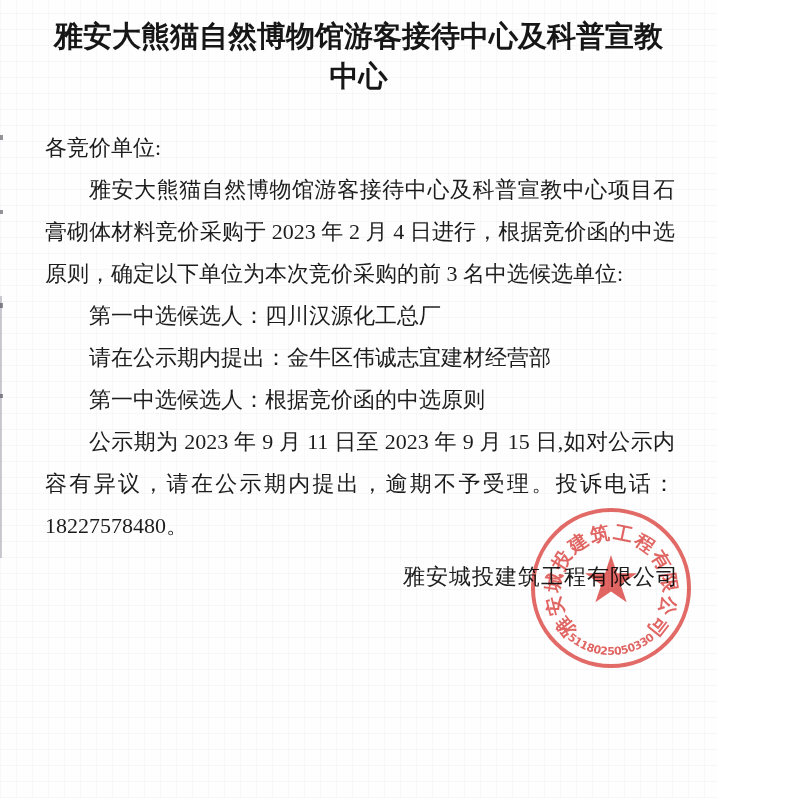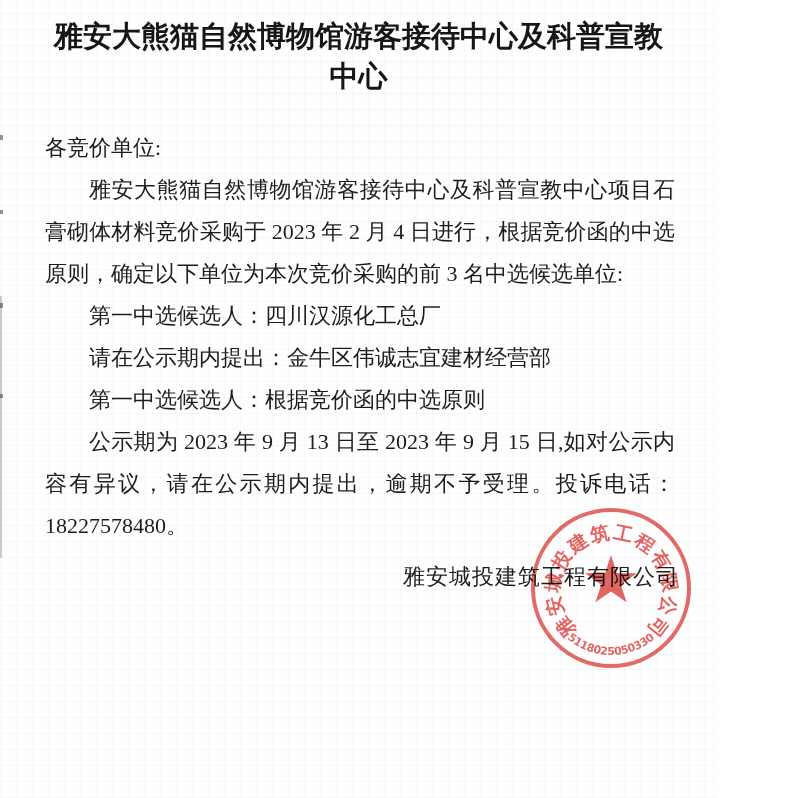--- a/index.html
+++ b/index.html
@@ -101,21 +101,21 @@
   <div class="doc-title">
     <div>雅安大熊猫自然博物馆游客接待中心及科普宣教中心</div>
   </div>
 
   <div class="body-text">
     <div class="salutation">各竞价单位:</div>
     <div class="para">雅安大熊猫自然博物馆游客接待中心及科普宣教中心项目石膏砌体材料竞价采购于 2023 年 2 月 4 日进行，根据竞价函的中选原则，确定以下单位为本次竞价采购的前 3 名中选候选单位:</div>
     <div class="candidate-line"><span>第一中选候选人：</span><span>四川汉源化工总厂</span></div>
     <div class="candidate-line"><span>请在公示期内提出：</span><span>金牛区伟诚志宜建材经营部</span></div>
     <div class="candidate-line"><span>第一中选候选人：</span><span>根据竞价函的中选原则</span></div>
-    <div class="notice-para">公示期为 2023 年 9 月 13 日至 2023 年 9 月 15 日,如对公示内容有异议，请在公示期内提出，逾期不予受理。投诉电话：18227578480。</div>
+    <div class="notice-para">公示期为 2023 年 9 月 11 日至 2023 年 9 月 15 日,如对公示内容有异议，请在公示期内提出，逾期不予受理。投诉电话：18227578480。</div>
   </div>
 
   <div class="signature-block">
     <div class="sig-company">雅安城投建筑工程有限公司</div>
   </div>
 
   <div class="stamp" id="stamp">
     <div class="stamp-star"></div>
   <span class="stamp-char" style="transform: rotate(-128deg) translateY(-58px);">雅</span>
       <span class="stamp-char" style="transform: rotate(-104.727deg) translateY(-58px);">安</span>

